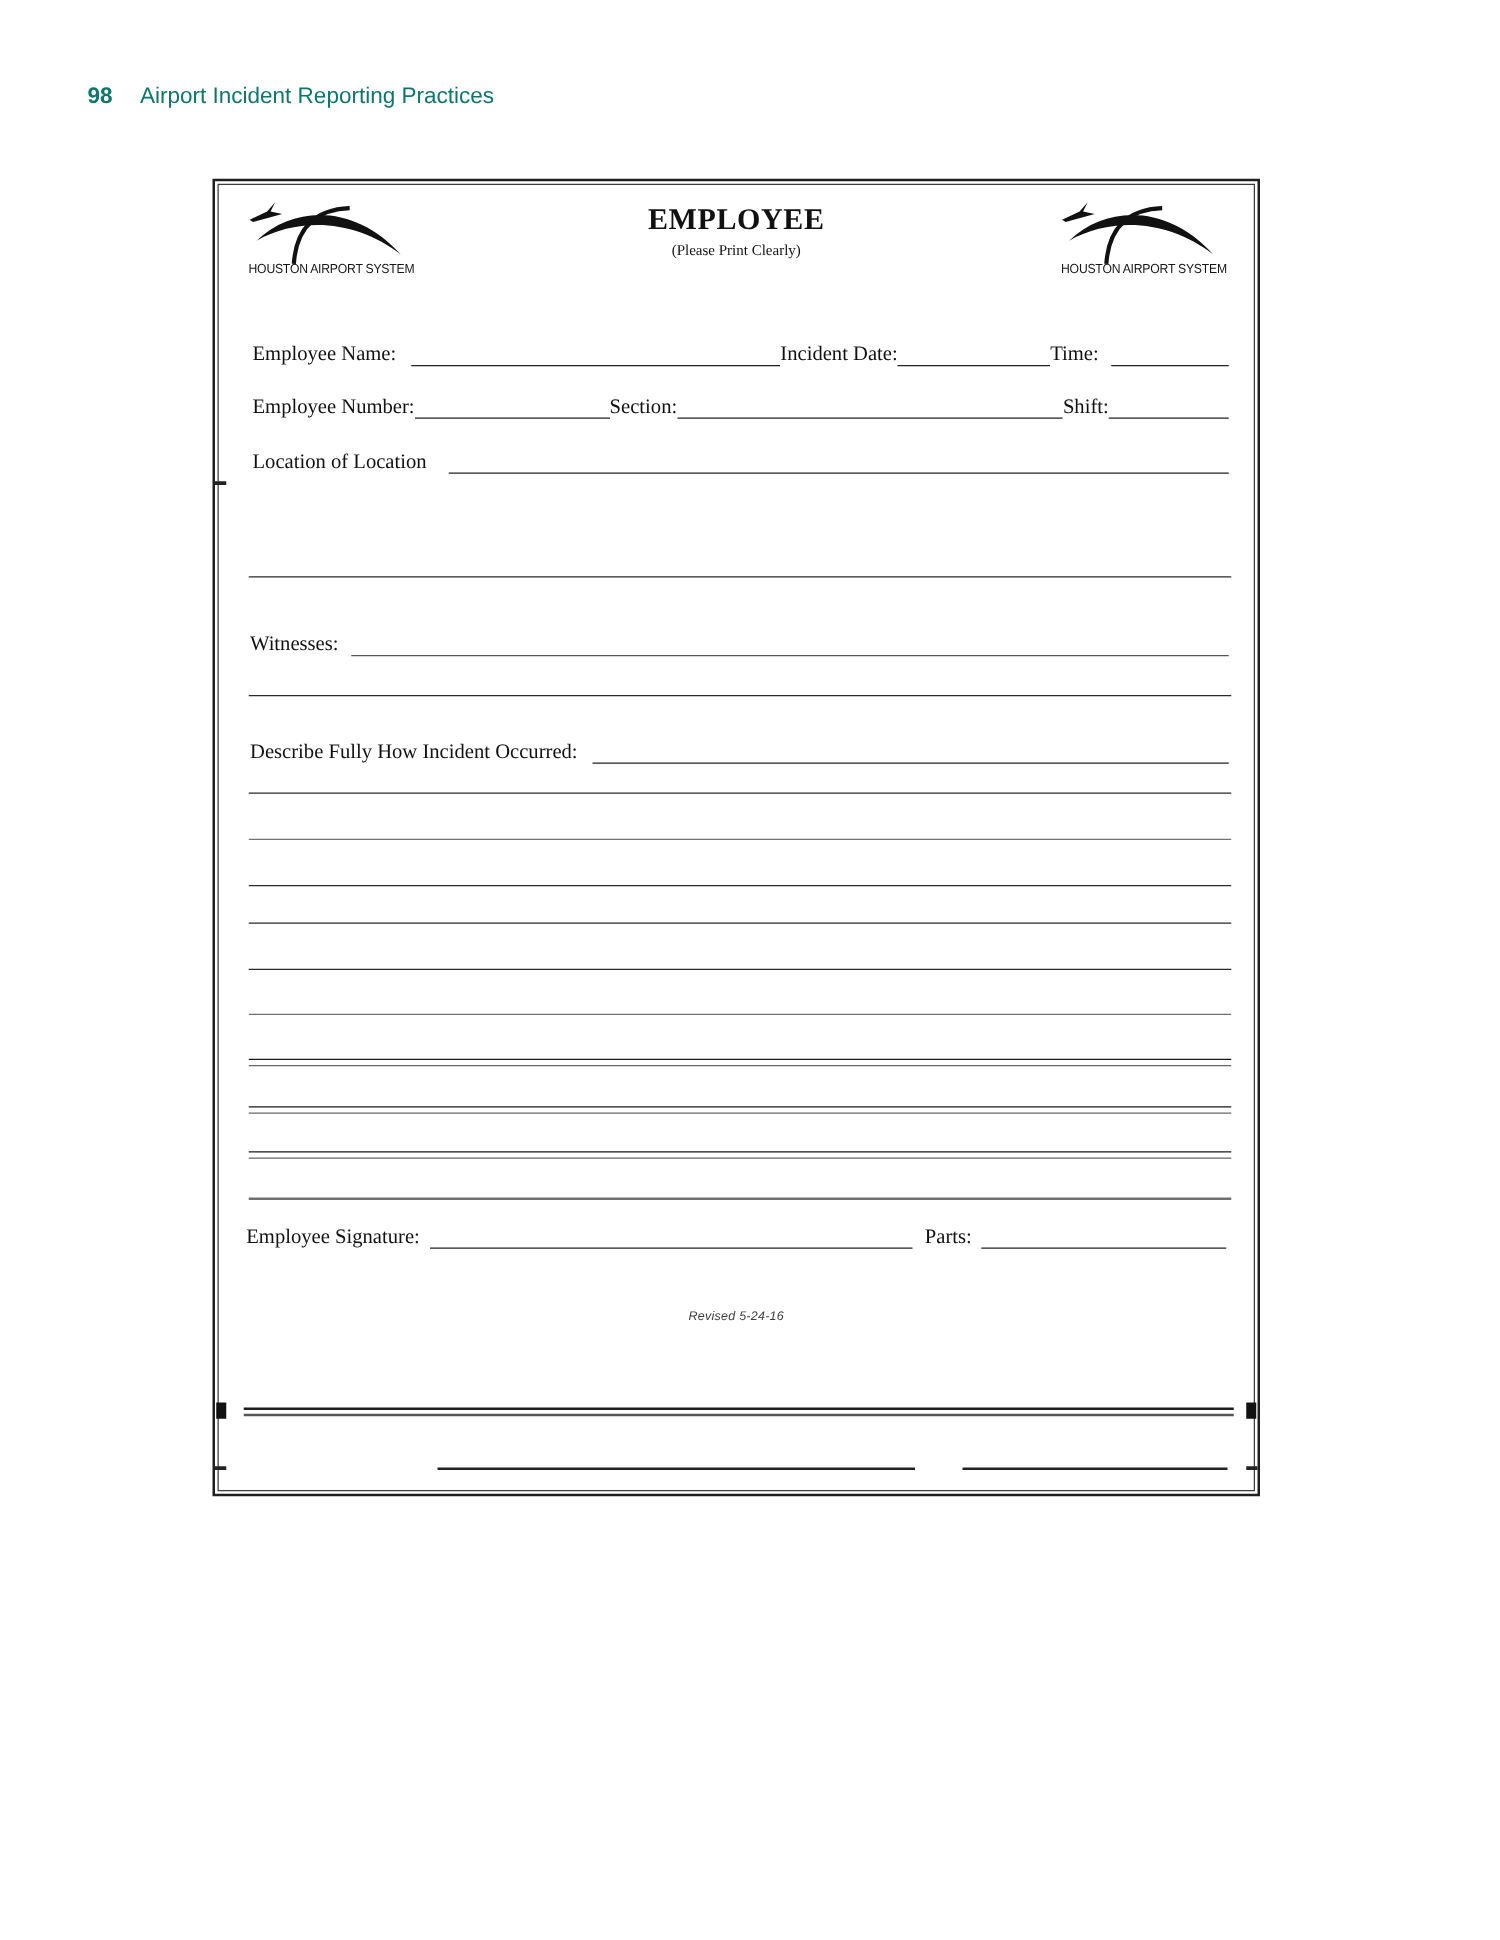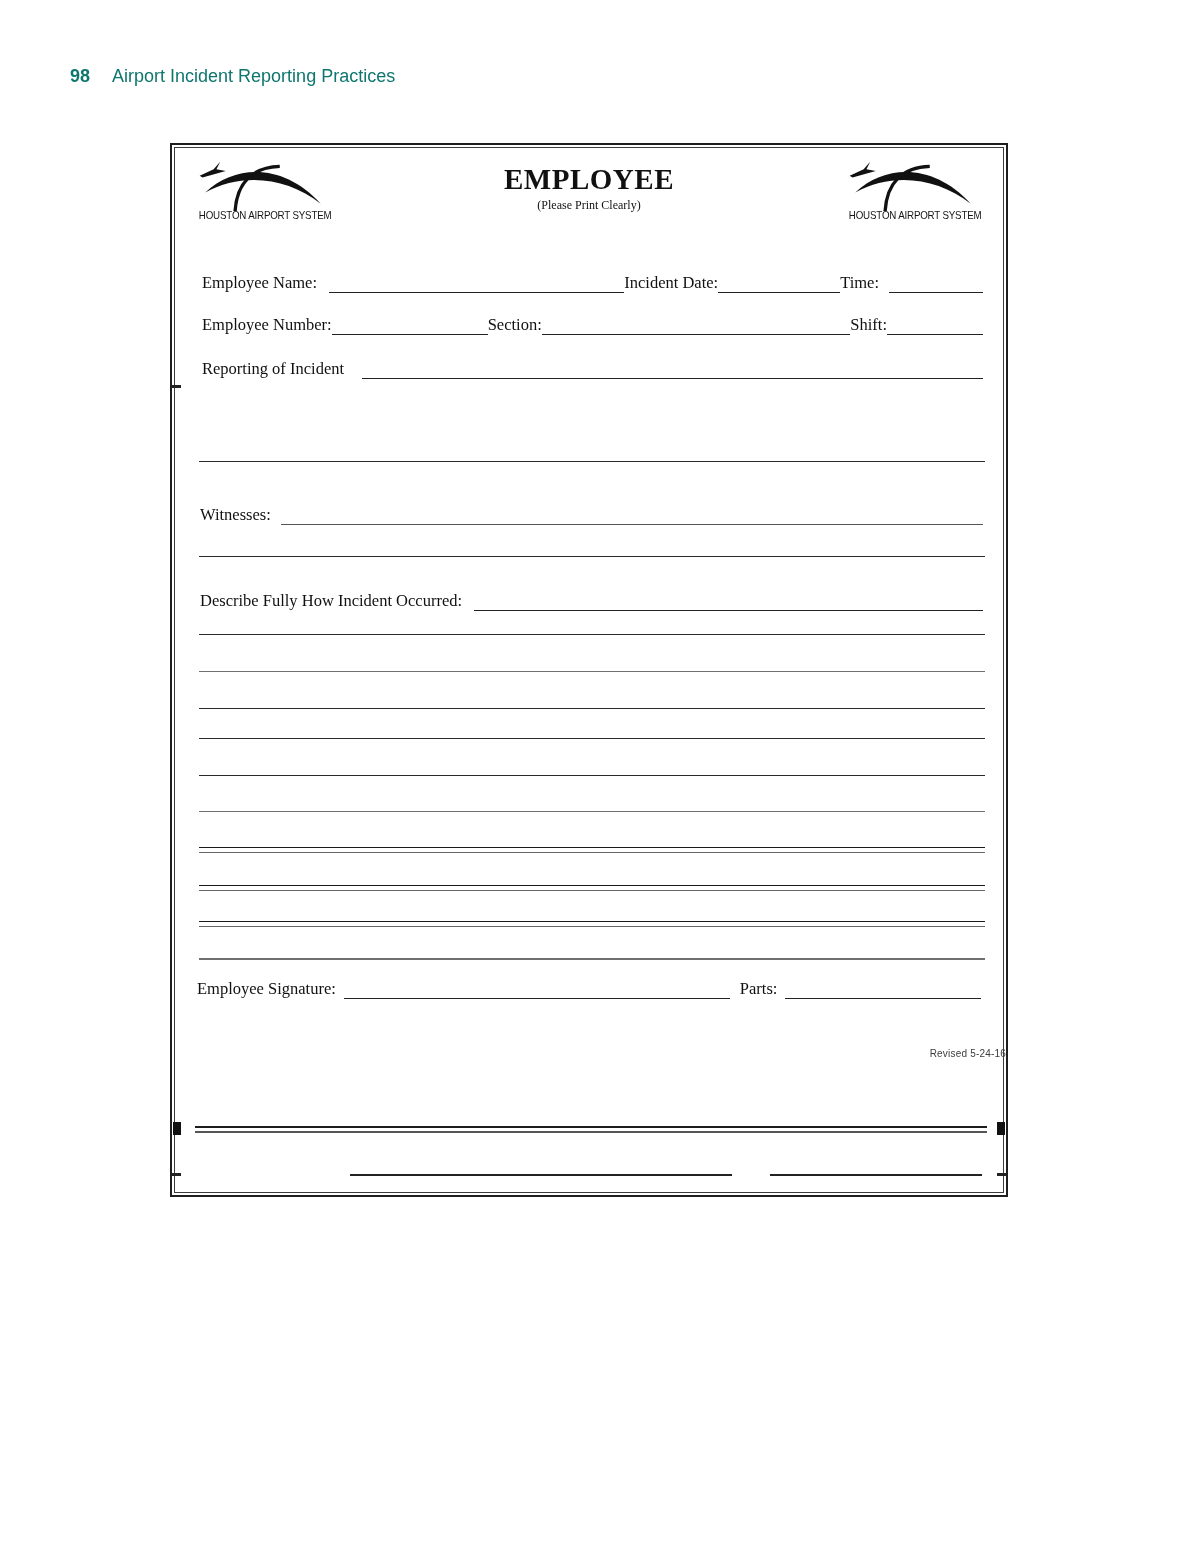--- a/index.html
+++ b/index.html
@@ -27,21 +27,21 @@
   .logo.left{left:22px;}
   .logo.right{left:672px;}
   .logo svg{display:block;margin:0 auto;}
   .logo .cap{
     font-family:"Liberation Sans", sans-serif;
     font-size:10.5px;letter-spacing:-0.2px;color:#151515;
     transform:scaleX(0.93);transform-origin:center;white-space:nowrap;margin-top:-4px;
   }
   
   .title-block{position:absolute;left:0;top:18px;width:100%;text-align:center;line-height:1.12;}
-  .title-block .t1{font-size:29px;font-weight:bold;letter-spacing:0.5px;}
+  .title-block .t1{font-size:24px;font-weight:bold;letter-spacing:0.5px;}
   .title-block .t2{font-size:26px;font-weight:bold;letter-spacing:0.5px;}
   .title-block .t3{font-size:12px;margin-top:4px;}
   
   .frow{
     position:absolute;left:30px;right:23px;height:22px;
     display:flex;align-items:flex-end;
     font-size:16.5px;white-space:nowrap;
   }
   .frow .lbl{line-height:21px;}
   .u{height:2px;border-bottom:1.6px solid #222;}
@@ -53,23 +53,24 @@
   .rule.gray{border-top-color:#707070;}
   .dbl{position:absolute;left:27px;width:786px;height:4px;
        border-top:1.6px solid #1a1a1a;border-bottom:1.3px solid #666;}
   .thick{position:absolute;left:23px;width:792px;height:3px;
        border-top:2px solid #1d1d1d;border-bottom:2px solid #555;}
   .shortline{position:absolute;height:0;border-top:2px solid #222;}
   .marker{position:absolute;width:8px;height:13px;background:#111;}
   .tick{position:absolute;width:9px;height:3px;background:#222;}
   
   .revised{
-    position:absolute;left:0;top:903px;width:100%;text-align:right;
+    position:absolute;left:0;top:903px;width:100%;text-align:center;
     font-family:"Liberation Sans", sans-serif;font-size:10px;color:#3d3d3d;
     letter-spacing:0.2px;
+    font-style:italic;
   }
 </style>
 </head>
 <body>
 
 <div class="page-header">
   <span class="num">98</span>
   <span>Airport Incident Reporting Practices</span>
 </div>
 
@@ -111,21 +112,21 @@
   <div class="frow" style="top:168px;">
     <span class="lbl">Employee Number:</span>
     <span class="u" style="width:156px;"></span>
     <span class="lbl">Section:</span>
     <span class="u grow"></span>
     <span class="lbl">Shift:</span>
     <span class="u" style="width:96px;"></span>
   </div>
 
   <div class="frow" style="top:212px;">
-    <span class="lbl mr18">Reporting of Incident</span>
+    <span class="lbl mr18">Location of Location</span>
     <span class="u grow"></span>
   </div>
 
   <div class="rule" style="top:316px;"></div>
 
   <div class="frow" style="top:358px;left:28px;">
     <span class="lbl mr10">Witnesses:</span>
     <span class="u gray grow"></span>
   </div>
   <div class="rule" style="top:411px;"></div>

